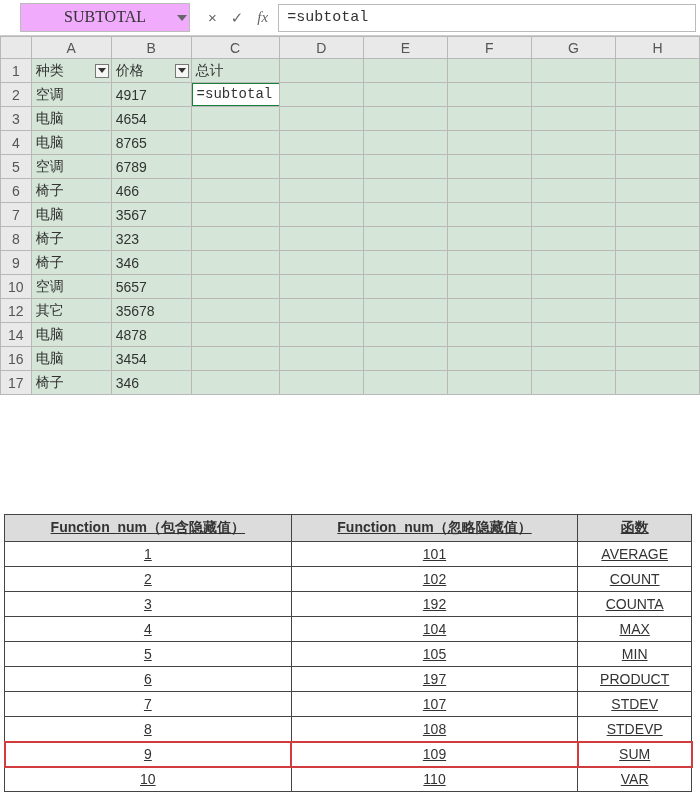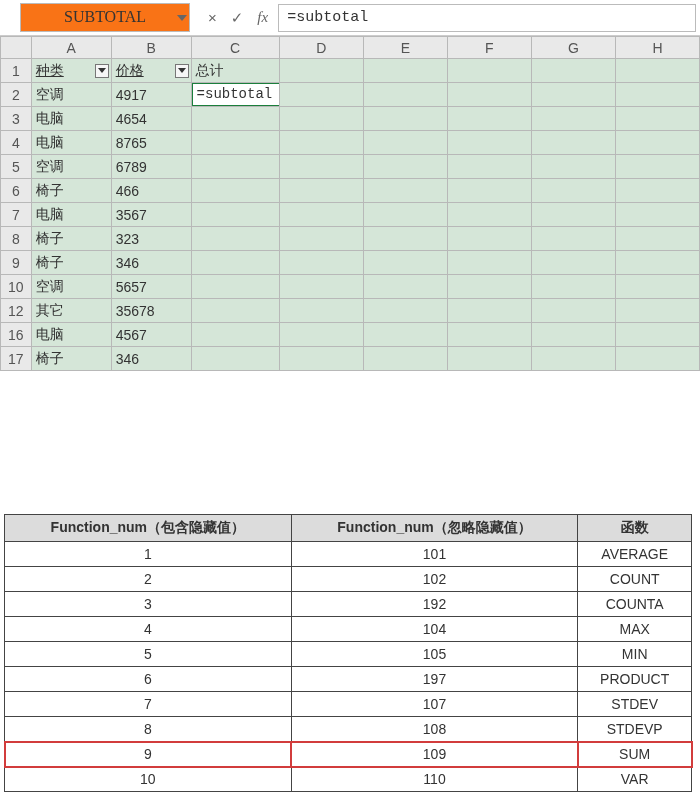--- a/index.html
+++ b/index.html
@@ -17,21 +17,21 @@
     display: flex;
     align-items: center;
     height: 36px;
     border-bottom: 1px solid #ccc;
     padding: 3px 0;
   }
   .namebox-wrap { position: relative; width: 170px; height: 100%; margin-left: 20px; }
   .namebox {
     width: 100%; height: 100%;
     border: 1px solid #bbb;
-    background: #f97316;
+    background: #f0abfc;
     text-align: center;
     line-height: 26px;
     font-family: "Times New Roman", serif;
     font-size: 16px;
   }
   .namebox-dd {
     position: absolute; right: 3px; top: 50%;
     transform: translateY(-50%);
     width: 10px; height: 10px;
     display: flex; align-items: center; justify-content: center;
@@ -73,21 +73,21 @@
   .sheet .corner { background: #e9e9e9; width: 30px; }
   .sheet .rowhead {
     background: #e9e9e9; text-align: center; color: #555; width: 30px;
   }
   .colA { width: 78px; } .colB { width: 78px; }
   .colC { width: 86px; } .colD { width: 82px; }
   .colE { width: 82px; } .colF { width: 82px; }
   .colG { width: 82px; } .colH { width: 82px; }
 
   .data-cell { background: #d5e6d8; }
-  .header-cell { position: relative; text-decoration: underline; }
+  .header-cell { position: relative; }
   .filter-arrow {
     position: absolute; right: 2px; top: 50%; transform: translateY(-50%);
     width: 14px; height: 14px; border: 1px solid #777; background: #f6f6f6;
     display: flex; align-items: center; justify-content: center;
   }
   .filter-arrow svg { width: 8px; height: 5px; }
 
   .active-cell {
     position: relative;
     background: #fff !important;
@@ -102,21 +102,21 @@
     font-family: "Courier New", monospace;
     font-size: 14px;
     line-height: 21px;
     padding: 0 4px;
     z-index: 3;
   }
 
   .sheet-wrap { position: relative; height: 468px; overflow: hidden; }
 
   
-  .ref-wrap { padding: 10px 8px 8px 4px; }
+  .ref-wrap { padding: 10px 8px 8px 4px; text-decoration: underline; }
   .ref {
     border-collapse: collapse; width: 100%;
     font-size: 14px;
   }
   .ref th, .ref td {
     border: 1px solid #444;
     text-align: center;
     padding: 4px 6px;
     height: 24px;
   }
@@ -298,23 +298,34 @@
           <td class="data-cell">其它</td>
           <td class="data-cell">35678</td>
           <td class="data-cell"></td>
           <td class="data-cell"></td>
           <td class="data-cell"></td>
           <td class="data-cell"></td>
           <td class="data-cell"></td>
           <td class="data-cell"></td>
         </tr>
         <tr>
+          <td class="rowhead">14</td>
+          <td class="data-cell">电脑</td>
+          <td class="data-cell">4878</td>
+          <td class="data-cell"></td>
+          <td class="data-cell"></td>
+          <td class="data-cell"></td>
+          <td class="data-cell"></td>
+          <td class="data-cell"></td>
+          <td class="data-cell"></td>
+        </tr>
+        <tr>
           <td class="rowhead">16</td>
           <td class="data-cell">电脑</td>
-          <td class="data-cell">4567</td>
+          <td class="data-cell">3454</td>
           <td class="data-cell"></td>
           <td class="data-cell"></td>
           <td class="data-cell"></td>
           <td class="data-cell"></td>
           <td class="data-cell"></td>
           <td class="data-cell"></td>
         </tr>
         <tr>
           <td class="rowhead">17</td>
           <td class="data-cell">椅子</td>

